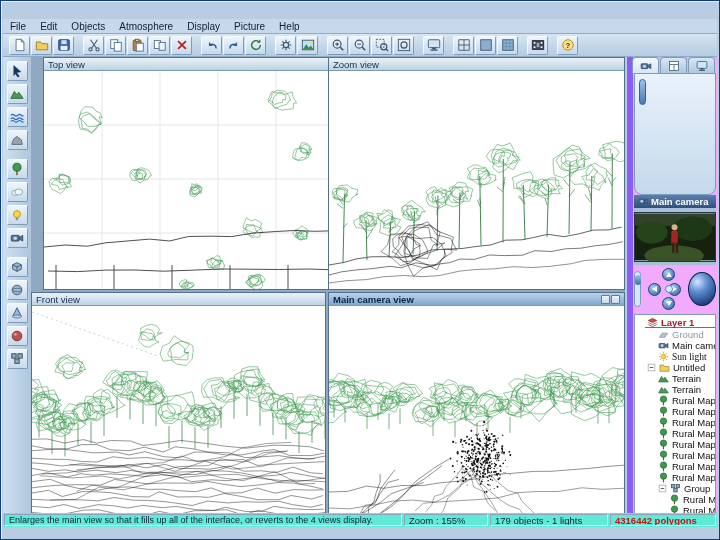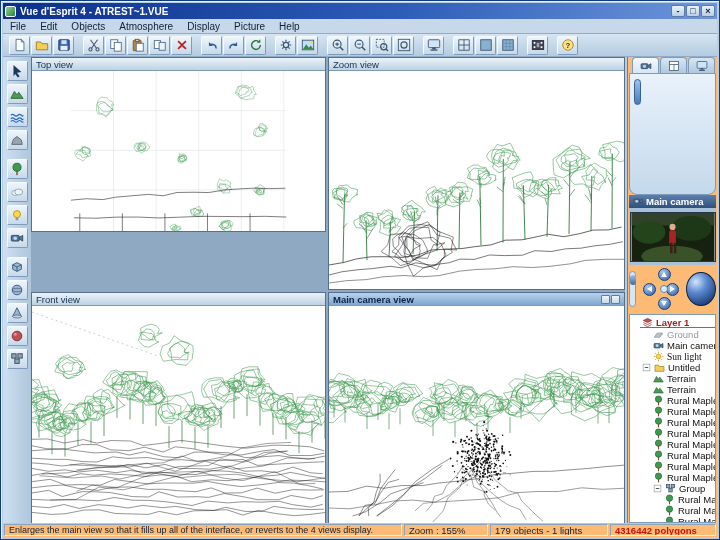--- a/index.html
+++ b/index.html
@@ -17,31 +17,31 @@
   .mitem{padding:9px 7px}
   .toolbar{position:absolute;left:2px;top:33px;right:2px;height:23px;background:linear-gradient(#d6e5f3,#b4cbe0);border-bottom:1px solid #8fabc8;display:flex;align-items:center;gap:9px;padding:0 6px}
   .tgroup{display:flex;gap:1px}
   .tbtn,.ltbtn{width:21px;height:19px;display:flex;align-items:center;justify-content:center;background:linear-gradient(#eef5fb,#c6d9ea);border:1px solid;border-color:#f4fafe #7e9cba #7e9cba #f4fafe;border-radius:2px;padding:0;cursor:default}
   
   .leftbar{position:absolute;left:2px;top:56px;width:28px;bottom:16px;background:linear-gradient(90deg,#cde0f0,#aec6dc);display:flex;flex-direction:column;align-items:center;padding-top:4px;gap:3px}
   .ltbtn{width:21px;height:20px}
   
   .viewarea{position:absolute;left:30px;top:56px;width:594px;height:468px;background:#8fa9c2}
   .vp{position:absolute;border:1px solid #54708e;background:#fff;display:flex;flex-direction:column}
-  #vp-top{left:0;top:0;width:295px;height:175px}
+  #vp-top{left:12px;top:0;width:295px;height:233px}
   #vp-side{left:297px;top:0;width:297px;height:233px}
   #vp-front{left:0;top:235px;width:295px;height:233px}
   #vp-main{left:297px;top:235px;width:297px;height:233px}
   .vp-title{height:13px;background:linear-gradient(#eaf2f9,#bdd2e4);border-bottom:1px solid #7e9ab8;font-size:9.5px;color:#15304e;display:flex;align-items:center;padding:0 4px;gap:2px}
   #vp-main .vp-title{background:linear-gradient(#b9d2ec,#80a7cf);color:#0a2448;font-weight:bold}
   .vpbtn{width:9px;height:9px;background:linear-gradient(#eef5fb,#c6d9ea);border:1px solid #5a7ca6;border-radius:1px}
   .vpbtns{margin-left:auto;display:flex;gap:1px}
   .vp svg{flex:1;display:block;background:#fff}
   
-  .rightpanel{position:absolute;left:626px;top:56px;right:2px;bottom:16px;background:#fdba74;border-left:1px solid #8b5cf6}
+  .rightpanel{position:absolute;left:626px;top:56px;right:2px;bottom:16px;background:#f0abfc;border-left:6px solid #8b5cf6}
   .rp-tabs{position:absolute;top:0;right:2px;height:16px;display:flex;gap:1px}
   .rtab{width:27px;height:16px;background:linear-gradient(#d6e7f5,#b0c8de);border:1px solid #7e9cba;border-bottom:none;border-radius:4px 4px 0 0;display:flex;align-items:center;justify-content:center}
   .rtab.active{background:linear-gradient(#f4f9fd,#d5e6f4)}
   .rp-panel{position:absolute;top:16px;left:1px;right:1px;height:122px;background:linear-gradient(#e9f2fb,#c4d9ec);border:1px solid #7e9cba;border-radius:0 0 8px 8px}
   .rp-pill{position:absolute;left:4px;top:5px;width:7px;height:26px;border-radius:4px;background:linear-gradient(#9cc2ea,#4a7ab4);border:1px solid #35619c}
   .mc-header{position:absolute;top:138px;left:1px;right:1px;height:13px;background:linear-gradient(#5d7fae,#2e507c);color:#fff;font-size:9.5px;font-weight:bold;display:flex;align-items:center;gap:3px;padding:0 4px}
   .mc-thumb{position:absolute;top:151px;left:1px;right:1px;height:57px;background:#a9c1d8;display:flex;align-items:center;justify-content:center}
   .mc-thumb svg{border:1px solid #24364c}
   .nav{position:absolute;top:208px;left:1px;right:1px;height:48px;display:flex;align-items:center;justify-content:center;gap:7px}
   .slider{width:8px;height:36px;background:#d6e6f3;border:1px solid #7e9cba;border-radius:4px;position:relative}
@@ -56,41 +56,32 @@
   .tri.left{border-top:3.5px solid transparent;border-bottom:3.5px solid transparent;border-right:5px solid #fff}
   .tri.right{border-top:3.5px solid transparent;border-bottom:3.5px solid transparent;border-left:5px solid #fff}
   .trackball{width:34px;height:34px;border-radius:50%;background:radial-gradient(circle at 32% 28%,#d4e4ff 0%,#5d8cd0 35%,#1c3f7e 80%,#0e2750 100%);border:1px solid #0c2448}
   
   .tree{position:absolute;top:257px;left:1px;right:1px;bottom:0;background:#fff;border:1px solid #7e9cba;overflow:hidden;padding:2px 0 0 10px}
   .trow{height:11px;display:flex;align-items:center;gap:3px;font-size:9.5px;color:#111;white-space:nowrap}
   .trow.disabled{color:#8a9aa8}
   .trow.layer{color:#a02020;font-weight:bold;border-bottom:1px solid #c05050;margin-bottom:1px}
   .expbox,.tic{flex:none;display:flex;align-items:center}
   
-  .statusbar{position:absolute;left:2px;right:2px;bottom:2px;height:14px;background:#fdba74;display:flex;gap:2px;padding:1px;font-size:9.5px;color:#102038}
+  .statusbar{position:absolute;left:2px;right:2px;bottom:12px;height:14px;background:#5eead4;display:flex;gap:2px;padding:1px;font-size:9.5px;color:#102038}
   .seg{border:1px solid;border-color:#8aa4c0 #eaf2fa #eaf2fa #8aa4c0;display:flex;align-items:center;padding:0 4px;overflow:hidden;white-space:nowrap}
   .seg.msg{flex:1;font-size:9px}
   .seg.zoom{width:84px;flex:none}
   .seg.objs{width:118px;flex:none}
   .seg.polys{width:106px;flex:none;color:#cc1111;font-weight:bold}
 </style>
 </head>
 <body>
 
 <div class="window">
 
-  <div class="titlebar">
-    <span class="app-ic"></span>
-    <span class="ttext">Vue d'Esprit 4 - ATREST~1.VUE</span>
-    <span class="winbtns" id="winbtns">
-        <span class="wbtn">-</span>
-        <span class="wbtn">□</span>
-        <span class="wbtn">×</span>
-      </span>
-  </div>
 
   <div class="menubar" id="menubar">
       <span class="mitem">File</span>
       <span class="mitem">Edit</span>
       <span class="mitem">Objects</span>
       <span class="mitem">Atmosphere</span>
       <span class="mitem">Display</span>
       <span class="mitem">Picture</span>
       <span class="mitem">Help</span>
     </div>

